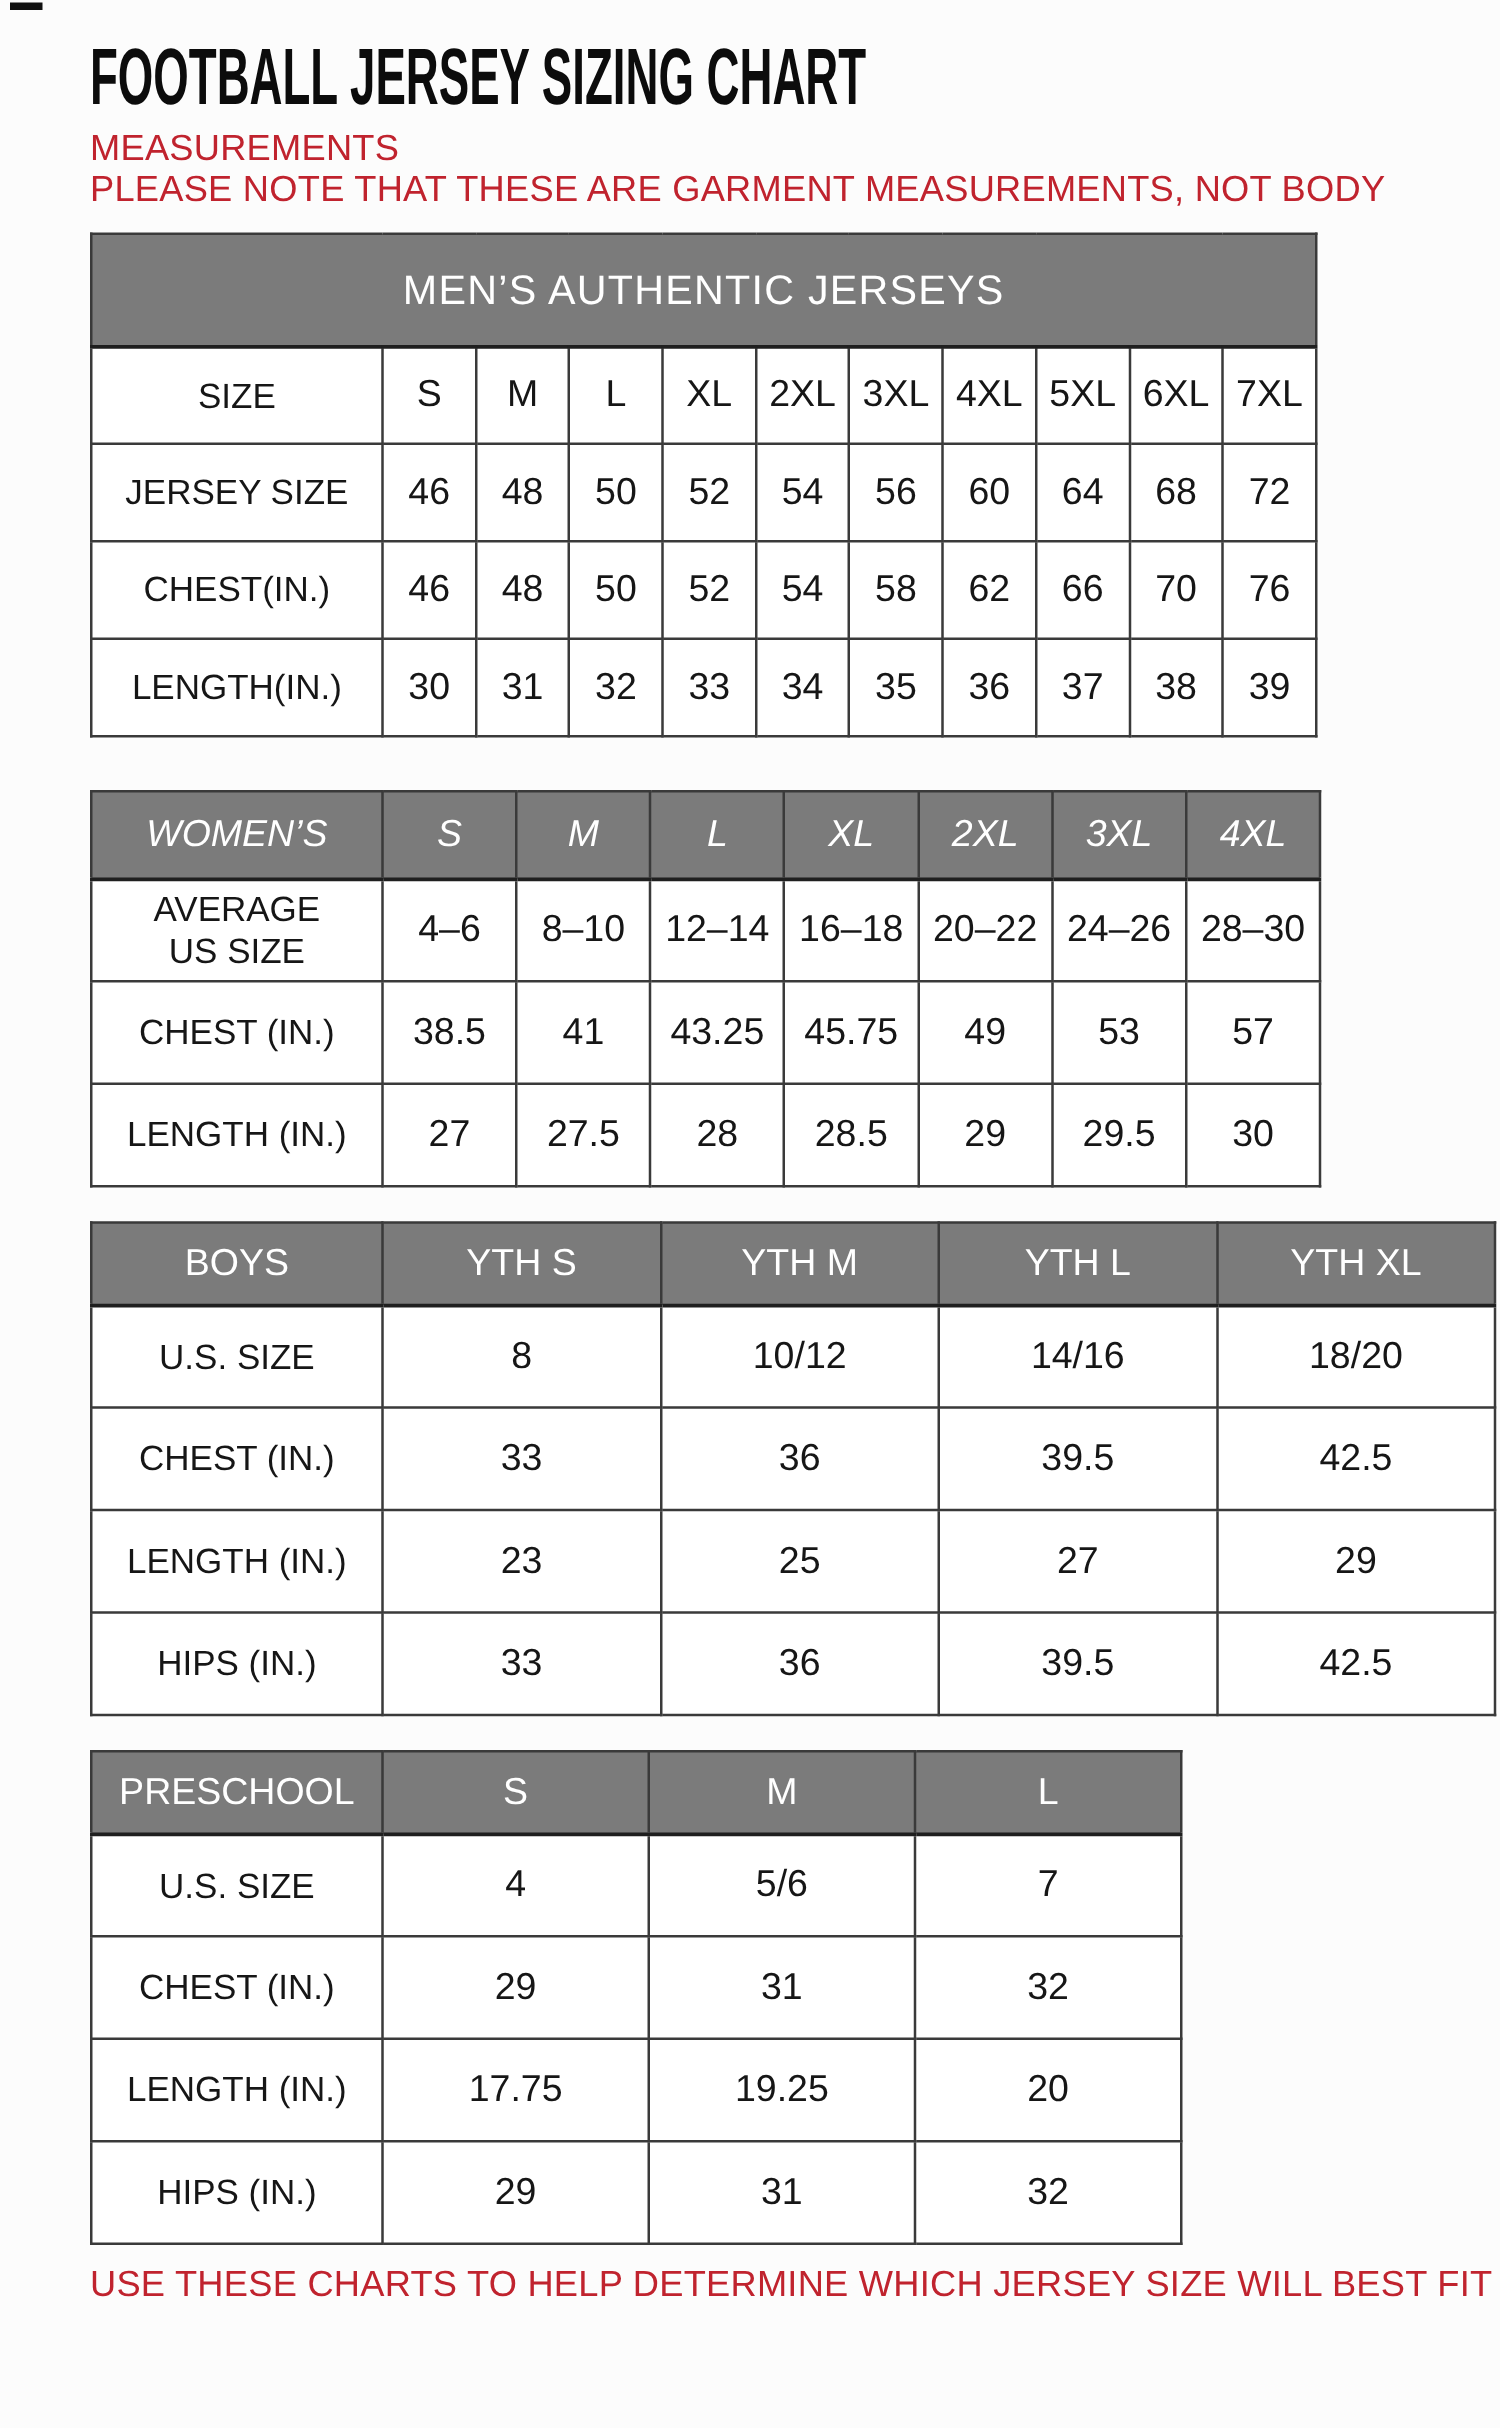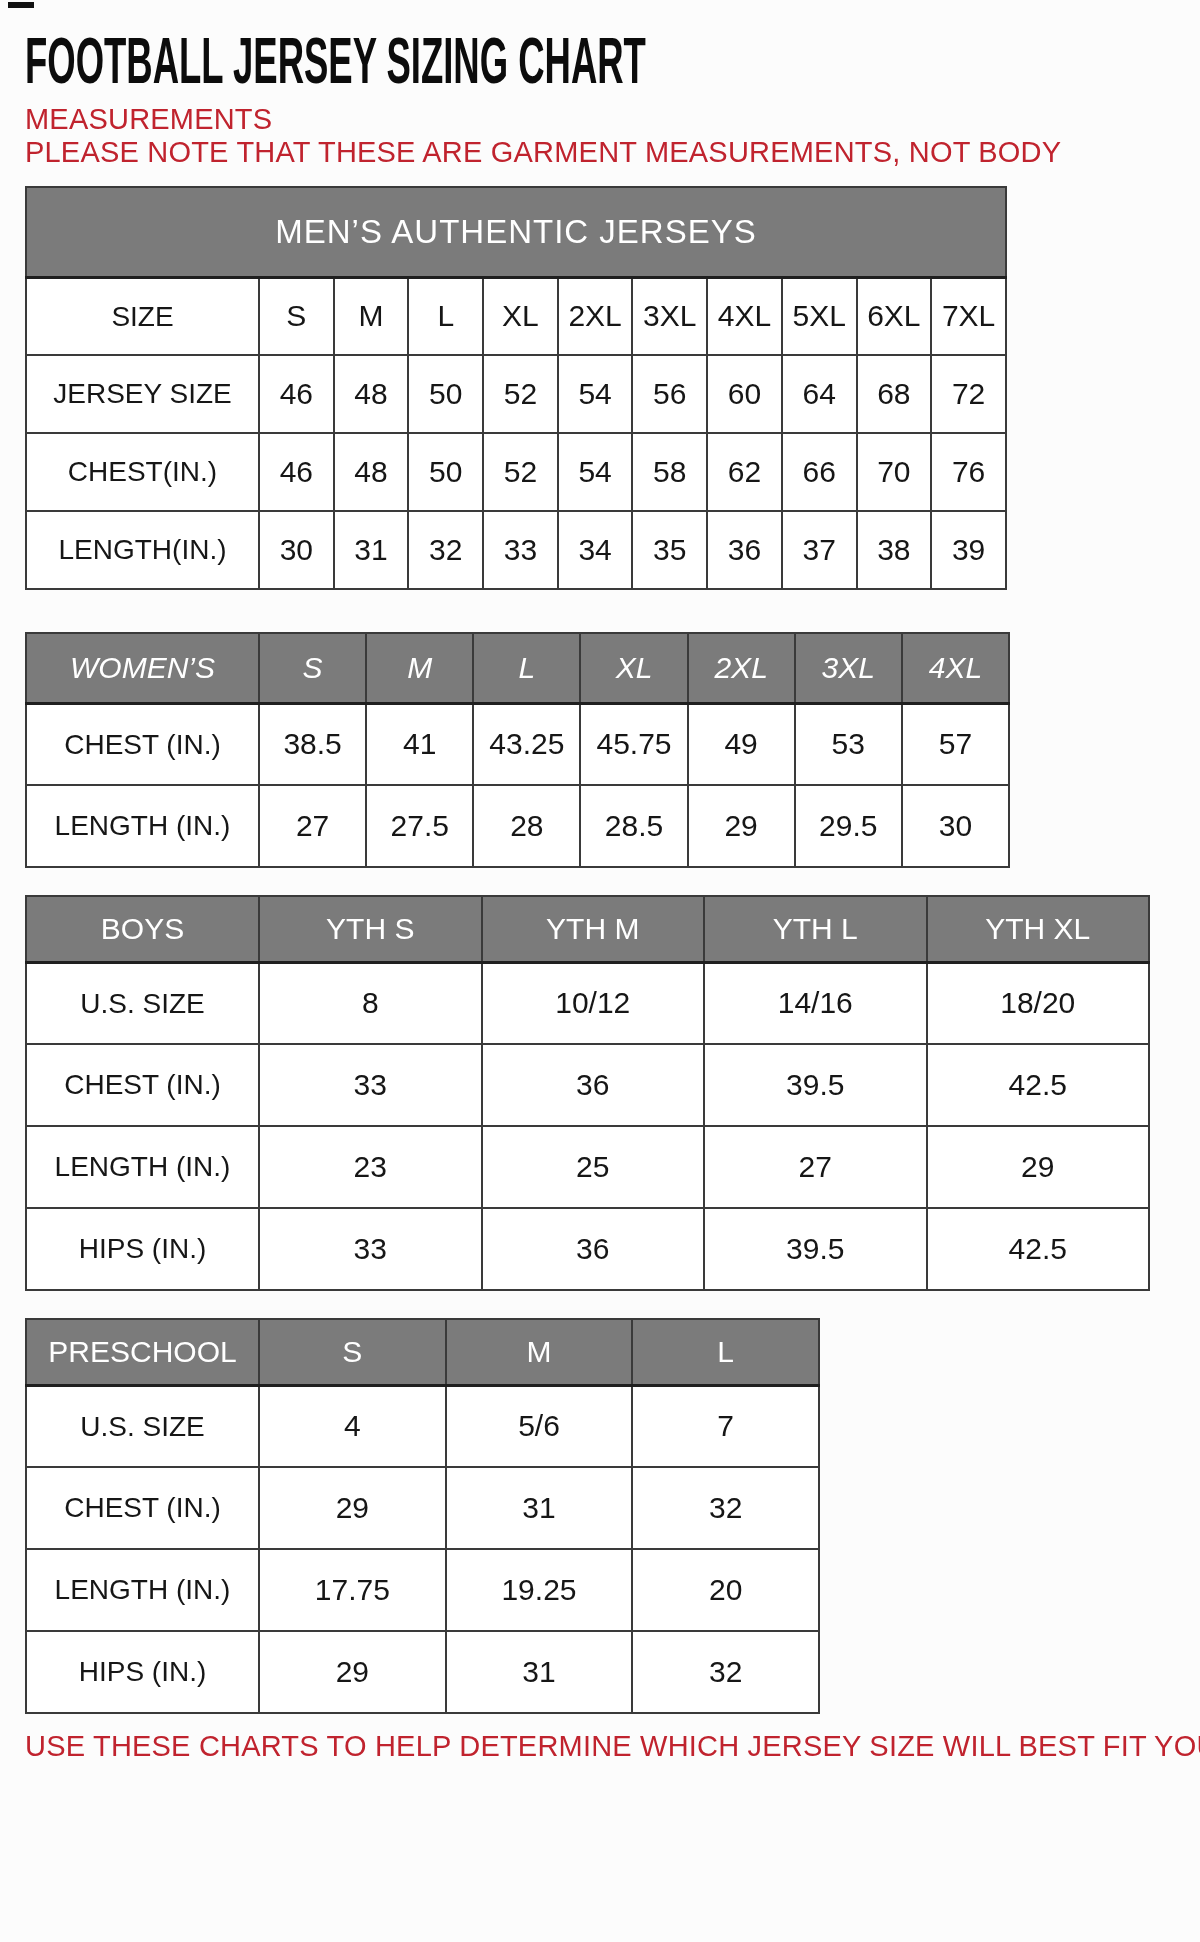--- a/index.html
+++ b/index.html
@@ -11,21 +11,21 @@
     --page-bg:#fcfcfc;
   }
   *{box-sizing:border-box;margin:0;padding:0;}
   html,body{background:var(--page-bg);}
   body{
     width:1200px;height:1942px;overflow:hidden;position:relative;
     font-family:"Liberation Sans","DejaVu Sans",sans-serif;
     color:var(--text-black);
   }
   .artifact{position:absolute;left:8px;top:2px;width:26px;height:6px;background:#111;}
-  .content{padding-left:25px;}
+  .content{padding-left:25px;margin-left:47px;}
   h1.page-title{
     margin-top:28px;
     font-size:64px;font-weight:bold;line-height:1.05;color:#0c0c0c;
     white-space:nowrap;
   }
   h1.page-title .squeeze{
     display:inline-block;transform:scaleX(0.57);transform-origin:left center;
     letter-spacing:0px;
   }
   .note{
@@ -56,21 +56,21 @@
   .sizing-table tbody td{font-size:30px;}
   
   #mens{width:982px;margin-top:17px;}
   #mens tbody tr{height:78px;}
   #womens{width:985px;margin-top:42px;}
   #womens tr.gray-row{height:70px;font-style:italic;}
   #womens tbody tr{height:82px;}
   #boys{width:1125px;margin-top:27px;}
   #boys tr.gray-row{height:66px;}
   #boys tbody tr{height:82px;}
-  #preschool{width:795px;margin-top:27px;}
+  #preschool{width:874px;margin-top:27px;}
   #preschool tr.gray-row{height:66px;}
   #preschool tbody tr{height:82px;}
   col.label-col{width:233px;}
   .footer-note{
     margin-top:16px;font-size:29px;font-weight:400;
     color:var(--accent-red);letter-spacing:.2px;white-space:nowrap;
   }
 </style>
 </head>
 <body>
@@ -179,20 +179,31 @@
           <th>M</th>
           <th>L</th>
           <th>XL</th>
           <th>2XL</th>
           <th>3XL</th>
           <th>4XL</th>
         </tr>
     </thead>
     <tbody>
         <tr>
+          <th class="row-label">AVERAGE
+US SIZE</th>
+          <td>4–6</td>
+          <td>8–10</td>
+          <td>12–14</td>
+          <td>16–18</td>
+          <td>20–22</td>
+          <td>24–26</td>
+          <td>28–30</td>
+        </tr>
+        <tr>
           <th class="row-label">CHEST (IN.)</th>
           <td>38.5</td>
           <td>41</td>
           <td>43.25</td>
           <td>45.75</td>
           <td>49</td>
           <td>53</td>
           <td>57</td>
         </tr>
         <tr>

